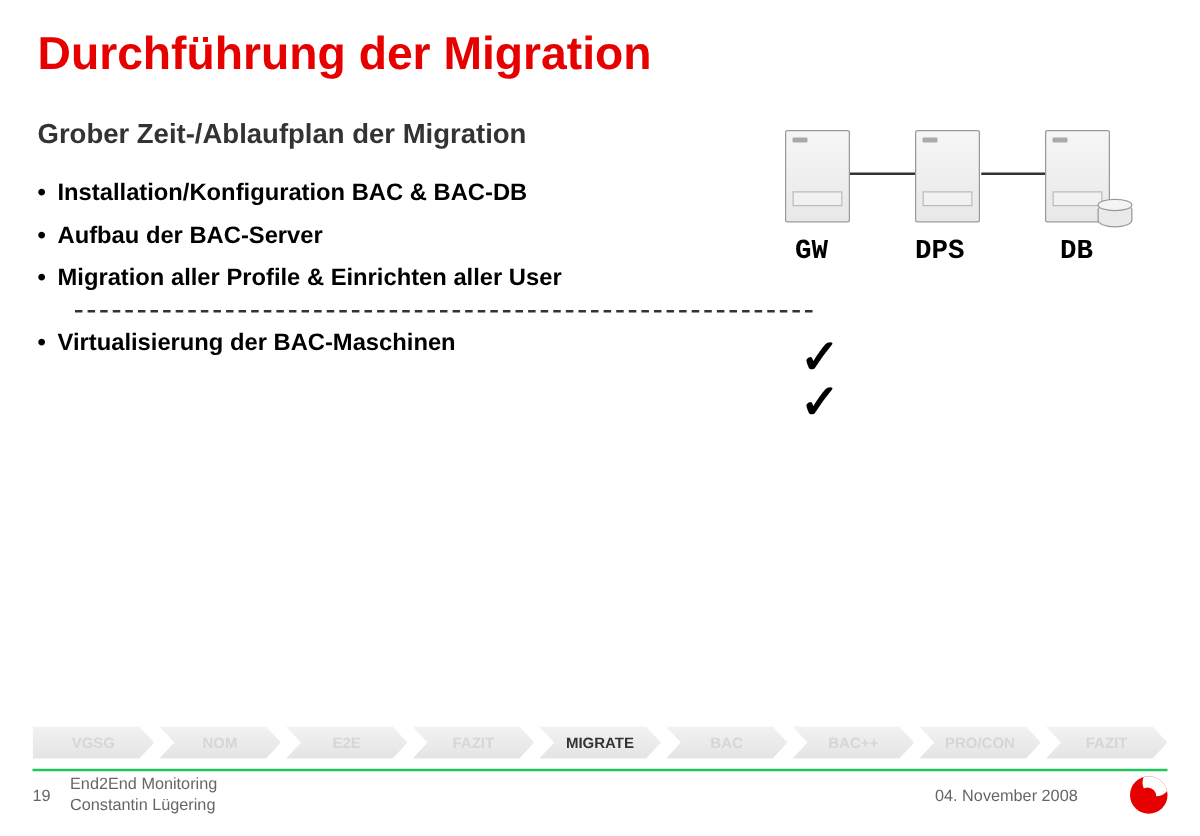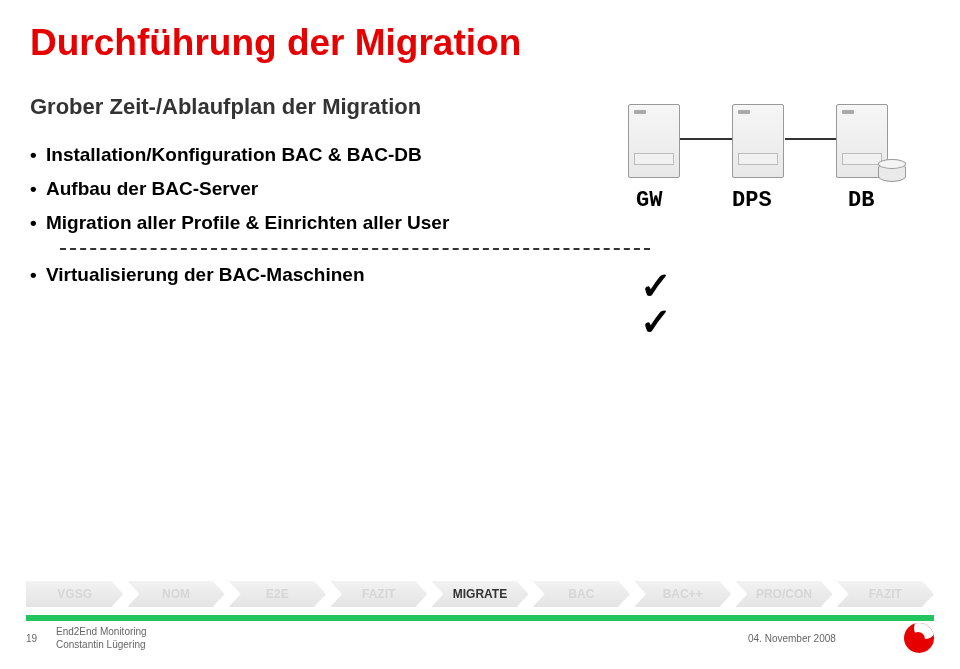--- a/index.html
+++ b/index.html
@@ -160,23 +160,23 @@
     position: relative;
     clip-path: polygon(0 0, calc(100% - 12px) 0, 100% 50%, calc(100% - 12px) 100%, 0 100%, 12px 50%);
   }
   .nav-seg.first { clip-path: polygon(0 0, calc(100% - 12px) 0, 100% 50%, calc(100% - 12px) 100%, 0 100%); }
   .nav-seg.active { color: #333; }
 
   
   .footer {
     position: absolute;
     left: 26px; right: 26px; bottom: 14px;
-    border-top: 6px solid #22c55e;
+    border-top: 2px solid #22c55e;
     height: 40px;
-    font-size: 10px;
+    font-size: 13px;
     color: #666;
     display: flex;
     align-items: center;
   }
   .pagenum { width: 30px; color: #666; }
   .footer-mid { flex: 1; line-height: 1.3; }
   .footer-date { width: 160px; text-align: left; padding-left:4px;margin-left:15px; }
   .logo {
     width: 30px; height: 30px;
     border-radius: 50%;

